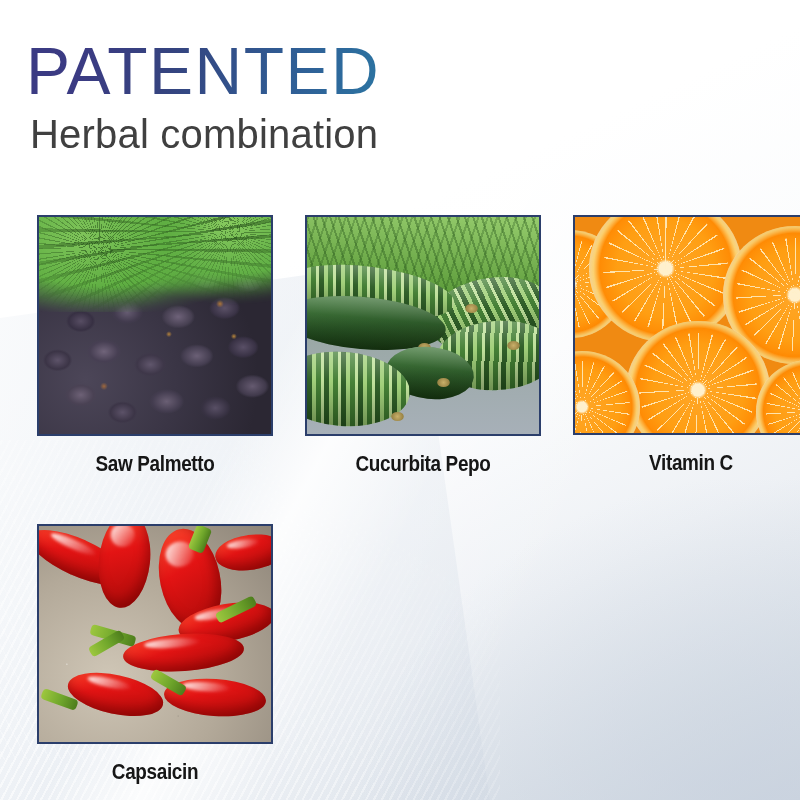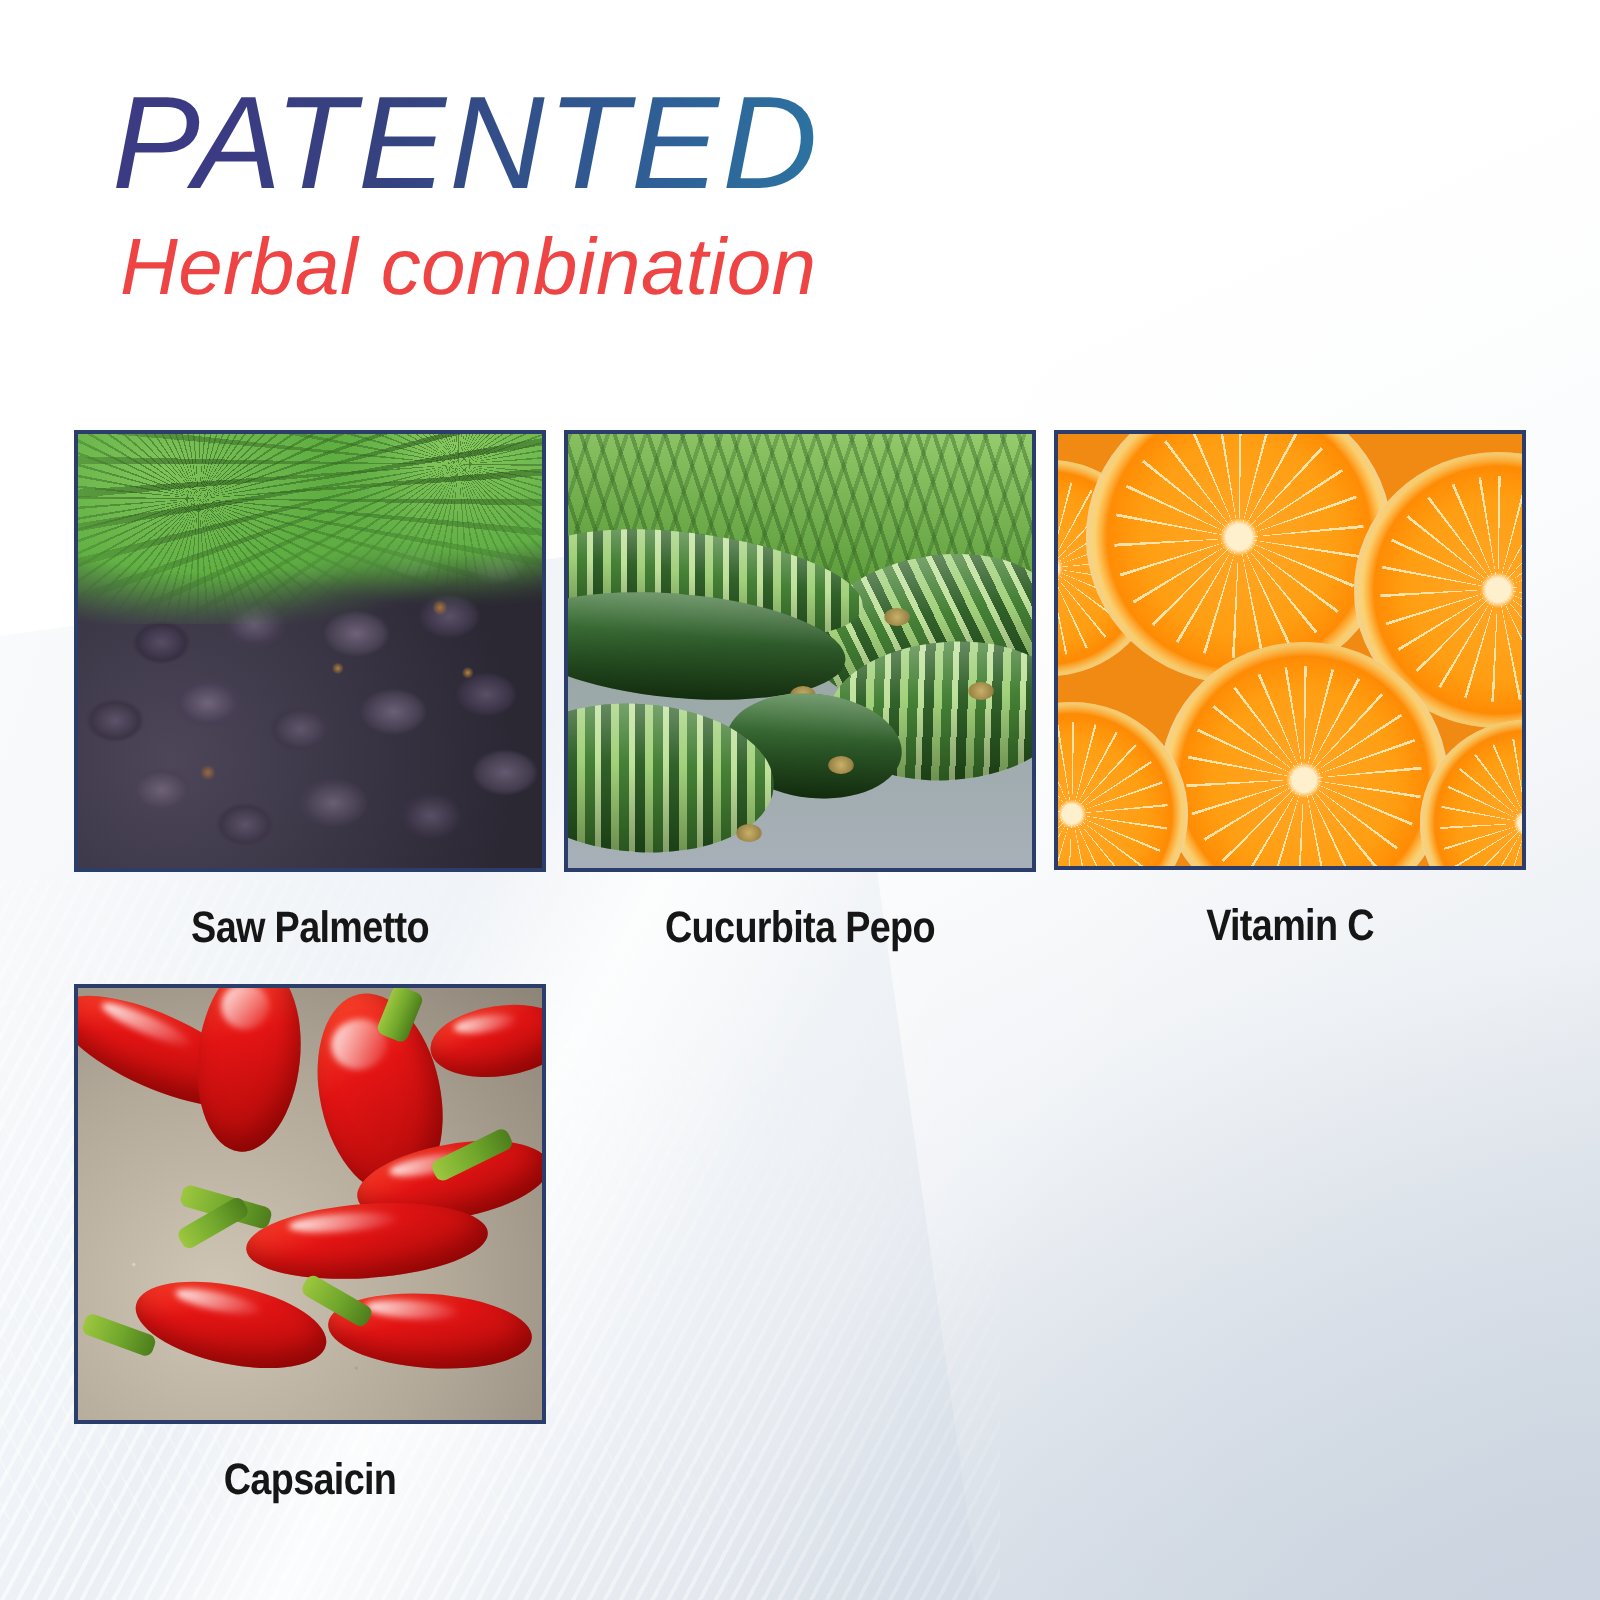--- a/index.html
+++ b/index.html
@@ -104,24 +104,23 @@
     bottom: -80px;
     width: 520px;
     height: 400px;
     background: radial-gradient(ellipse at 80% 90%, rgba(198,208,221,0.75) 0%, rgba(198,208,221,0) 72%);
     pointer-events: none;
   }
 
   
   .headline-wrap {
     position: absolute;
-    left: 56px;
+    left: 26px;
     top: 38px;
     width: 720px;
-    font-style: italic;
   }
   .headline {
     font-family: "Liberation Sans", sans-serif;
     font-size: 66px;
     line-height: 1.0;
     font-weight: 400;
     letter-spacing: 1.5px;
     background: linear-gradient(100deg,
         #3b3b83 0%,
         #3b3b83 8%,
@@ -136,35 +135,36 @@
     color: transparent;
     -webkit-text-fill-color: transparent;
     white-space: nowrap;
     margin: 0;
   }
   .subhead {
     font-family: "Liberation Sans", sans-serif;
     font-size: 40px;
     font-weight: 400;
     letter-spacing: 0.2px;
-    color: #ef4444;
+    color: #404040;
     margin: 8px 0 0 4px;
     white-space: nowrap;
   }
 
   
   .grid {
     position: absolute;
     left: 37px;
     top: 215px;
     width: 727px;
     display: grid;
     grid-template-columns: 236px 236px 236px;
     column-gap: 9px;
     row-gap: 0px;
+    gap: 32px;
   }
   .cell {
     width: 236px;
   }
   .photo {
     position: relative;
     width: 232px;
     height: 217px;
     border: 2px solid #2b3e6b;
     overflow: hidden;

